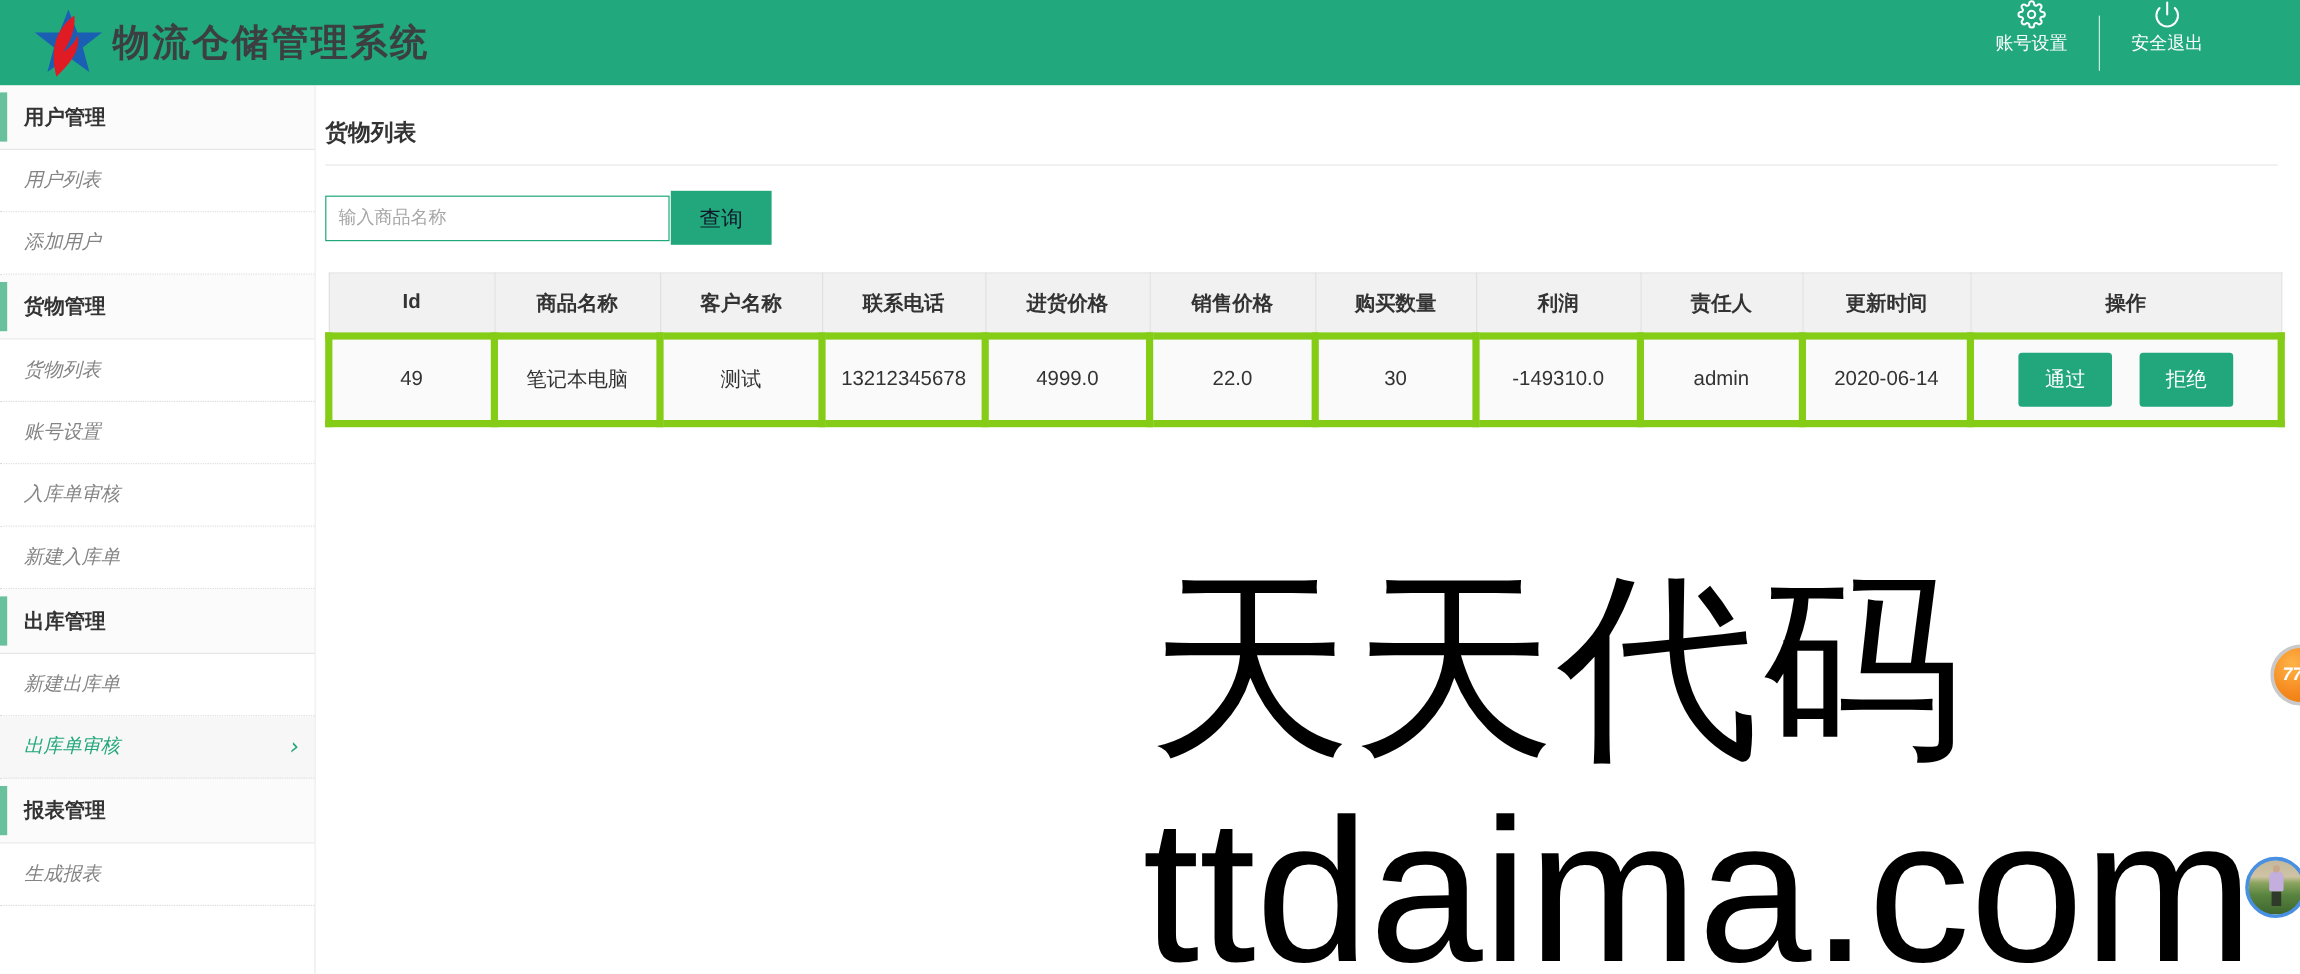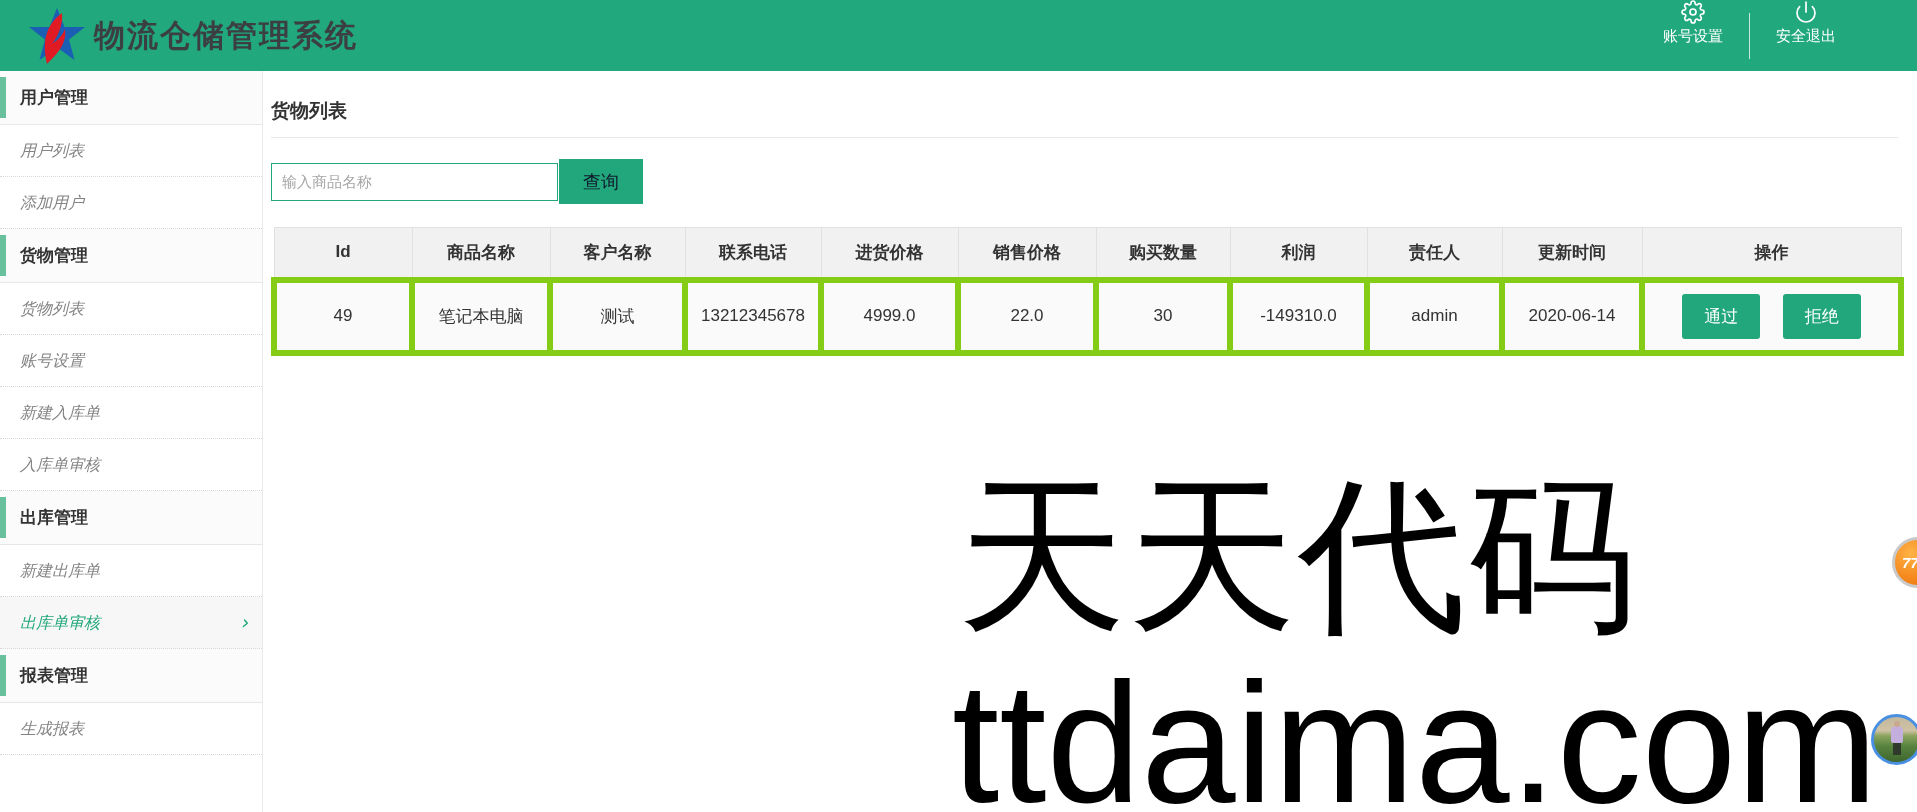--- a/index.html
+++ b/index.html
@@ -91,22 +91,22 @@
 
 <div class="sidebar">
   <div class="menu-header">用户管理</div>
   <div class="menu-item">用户列表</div>
   <div class="menu-item">添加用户</div>
 
   <div class="menu-header">货物管理</div>
   <div class="menu-item">货物列表</div>
   <div class="menu-item">账号设置</div>
 
+  <div class="menu-item">入库单审核</div>
   <div class="menu-item">新建入库单</div>
-  <div class="menu-item">入库单审核</div>
 
   <div class="menu-header">出库管理</div>
   <div class="menu-item">新建出库单</div>
   <div class="menu-item active">
     <span>出库单审核</span>
     <span class="chevron">›</span>
   </div>
 
   <div class="menu-header">报表管理</div>
   <div class="menu-item">生成报表</div>

